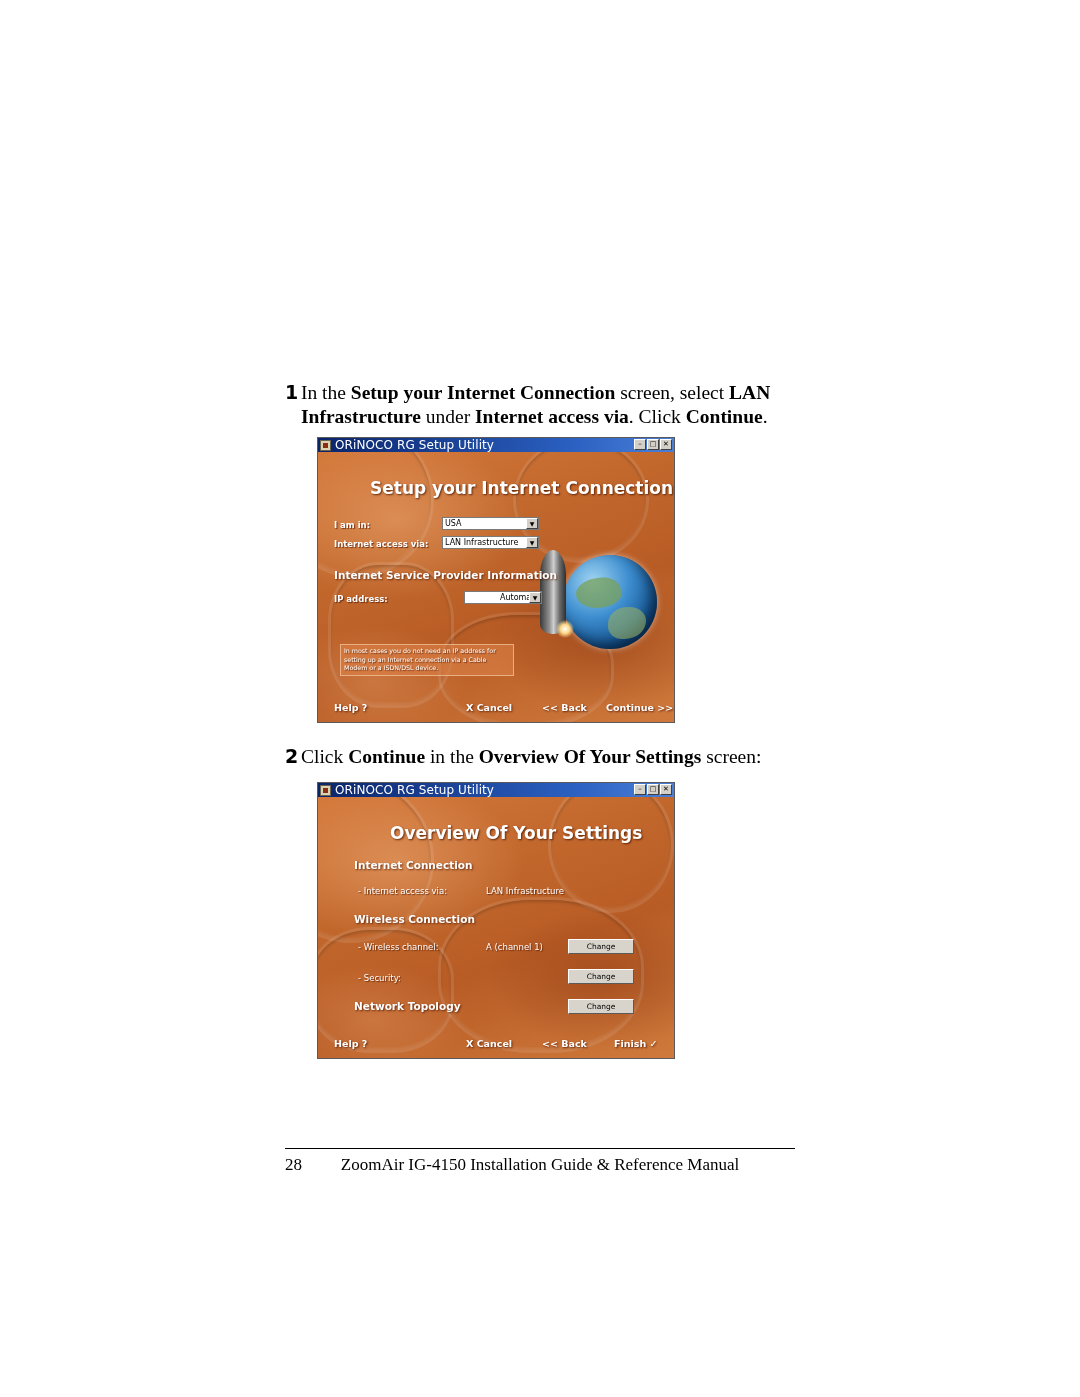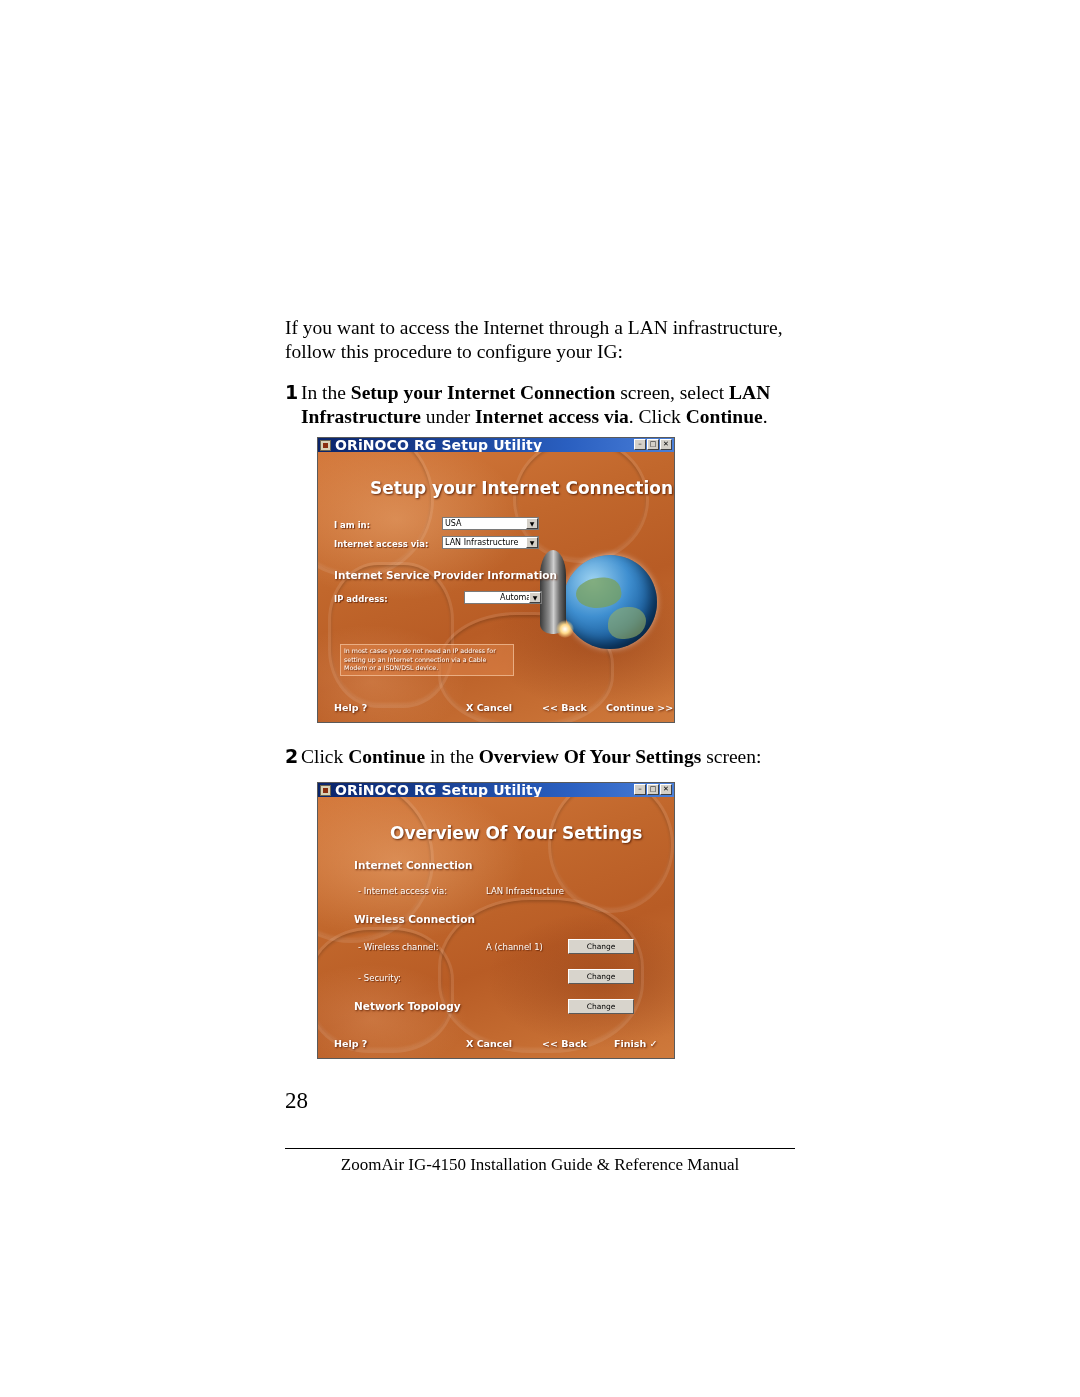--- a/index.html
+++ b/index.html
@@ -83,22 +83,22 @@
     position: absolute;
     left: 285px;
     top: 1148px;
     width: 510px;
     height: 1px;
     background: #000;
   }
   .footer-page {
     position: absolute;
     left: 285px;
-    top: 1088px;
-    font-size: 23px;
+    top: 1155px;
+    font-size: 17px;
   }
   .footer-title {
     position: absolute;
     left: 285px;
     top: 1155px;
     width: 510px;
     text-align: center;
     font-size: 17px;
   }
 
@@ -126,22 +126,22 @@
     box-sizing: border-box;
     position: relative;
   }
   .titlebar .tb-ico::after{
     content:"";
     position:absolute; left:2px; top:2px; width:5px; height:5px;
     background:#8a2f10;
   }
   .titlebar .tb-title {
     color: #fff;
-    font-size: 14px;
-    font-weight: bold;
+    font-size: 12px;
+    font-weight: normal;
     white-space: nowrap;
     letter-spacing: 0.1px;
     text-align: center;
   }
   .tb-buttons {
     position: absolute;
     right: 2px; top: 1px;
     display: flex;
     gap: 1px;
   }
@@ -328,21 +328,20 @@
     line-height: 13px;
     font-family: "DejaVu Sans", sans-serif;
   }
 </style>
 </head>
 <body>
 
 <div class="page">
 
 
-  <div class="intro-para">If you want to access the Internet through a LAN infrastructure, follow this procedure to configure your IG:</div>
 
   <div class="step" id="step1">
     <div class="step-num">1</div>
     <div class="step-text">
       <span>In the </span><span class="b">Setup your Internet Connection</span><span> screen, select </span><span class="b">LAN Infrastructure</span><span> under </span><span class="b">Internet access via</span><span>. Click </span><span class="b">Continue</span><span>.</span>
     </div>
   </div>
 
   <div class="winshot" id="shot1" style="left:317px; top:437px; width:356px; height:284px;">
     <div class="titlebar">

